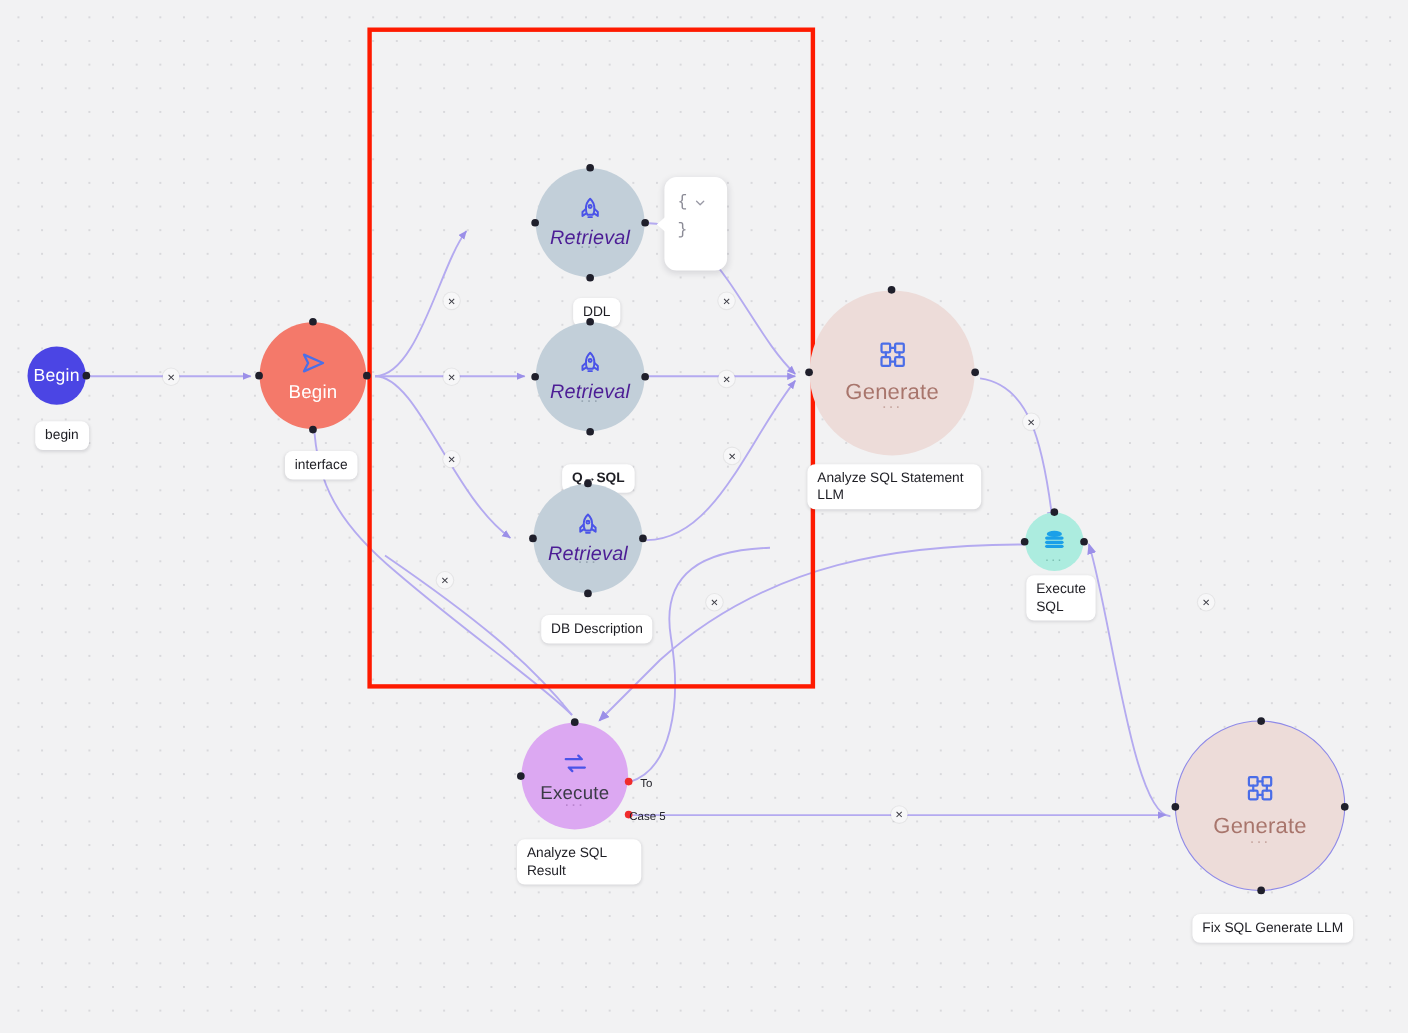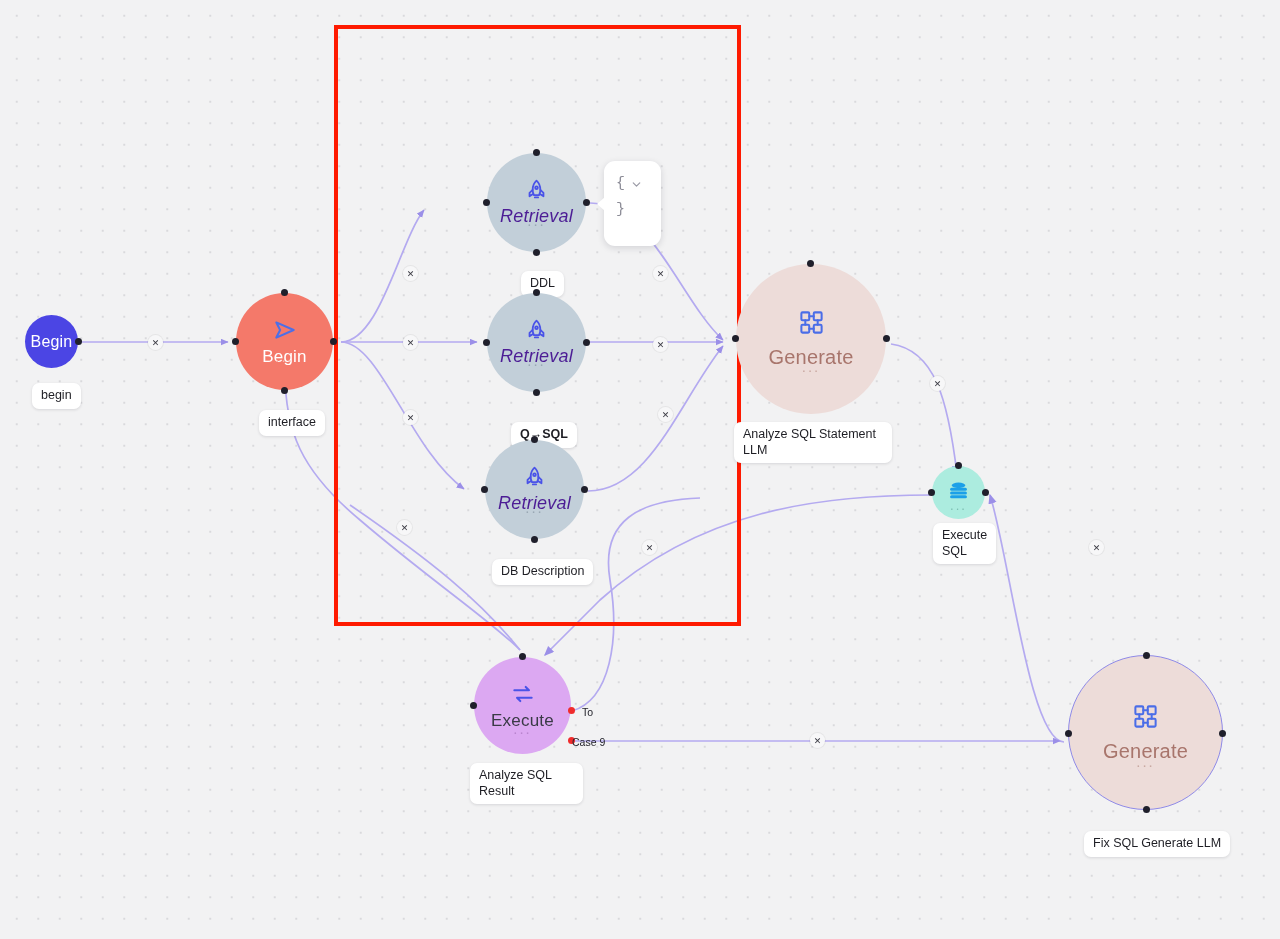--- a/index.html
+++ b/index.html
@@ -264,21 +264,21 @@
       </svg>
     </span>
     <span class="nd-label">Execute</span>
     <span class="nd-dots">...</span>
     <span class="handle" style="left:45px;top:-4px;"></span>
     <span class="handle" style="left:-4px;top:45px;"></span>
     <span class="handle red" style="right:-4px;top:50px;"></span>
     <span class="handle red" style="right:-4px;top:80px;"></span>
   </div>
   <span class="hlabel" style="left:582px;top:706px;">To</span>
-  <span class="hlabel" style="left:572px;top:736px;">Case 9</span>
+  <span class="hlabel" style="left:572px;top:736px;">Case 5</span>
   <div class="namecard" style="left:470px;top:763px;width:95px;">Analyze SQL
 Result</div>
 
   <div class="node n-generate selected" style="left:1068px;top:655px;width:155px;height:155px;">
     <span class="nd-icon" style="margin-bottom:10px;">
       <svg width="27" height="27" viewBox="0 0 24 24" fill="none" stroke="#4a6de8" stroke-width="1.8" stroke-linecap="round" stroke-linejoin="round">
         <rect x="3" y="3" width="7" height="7" rx="1"></rect>
         <rect x="14" y="3" width="7" height="7" rx="1"></rect>
         <rect x="3" y="14" width="7" height="7" rx="1"></rect>
         <rect x="14" y="14" width="7" height="7" rx="1"></rect>

